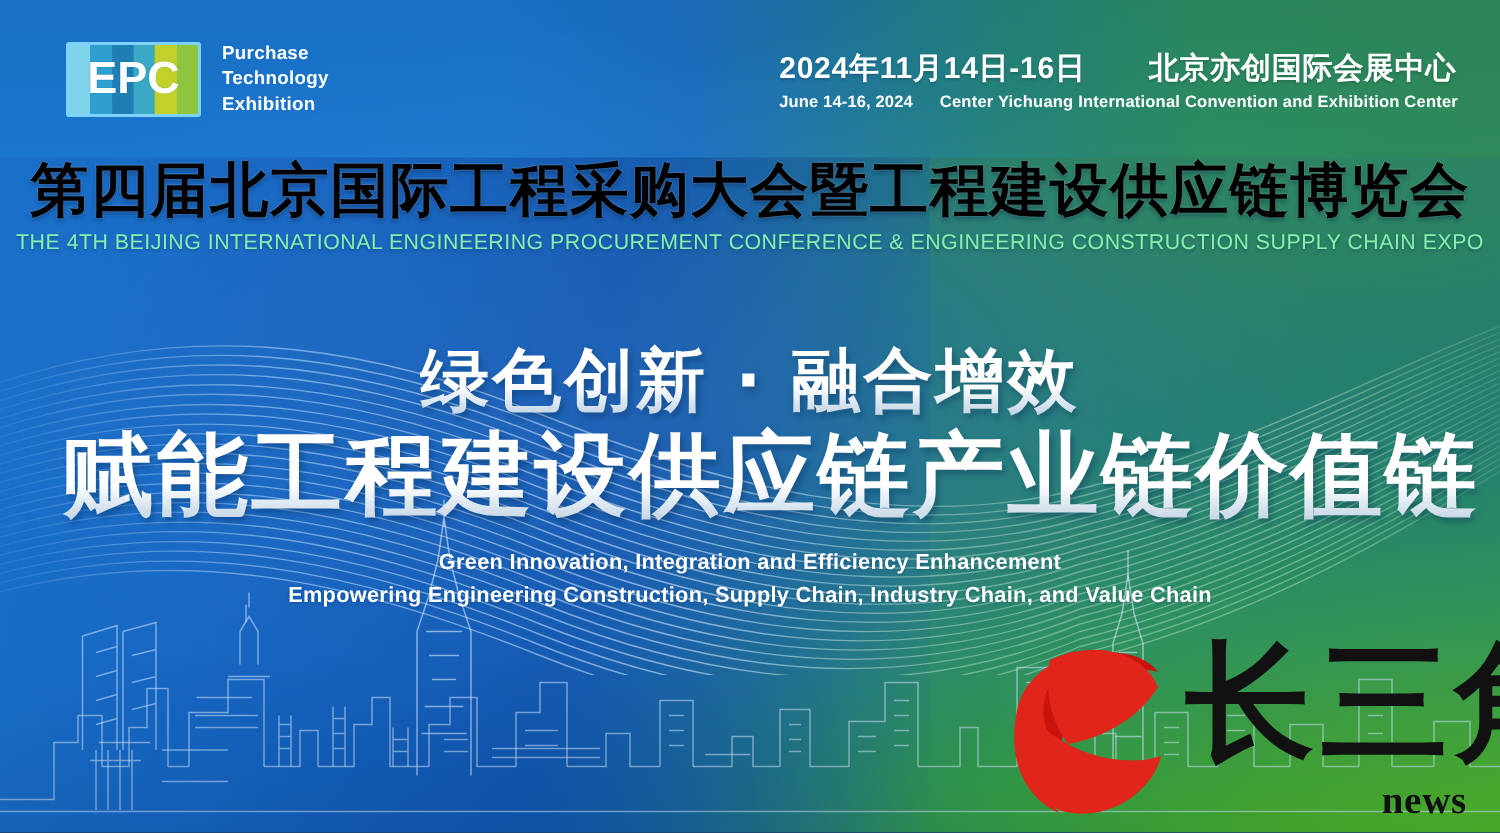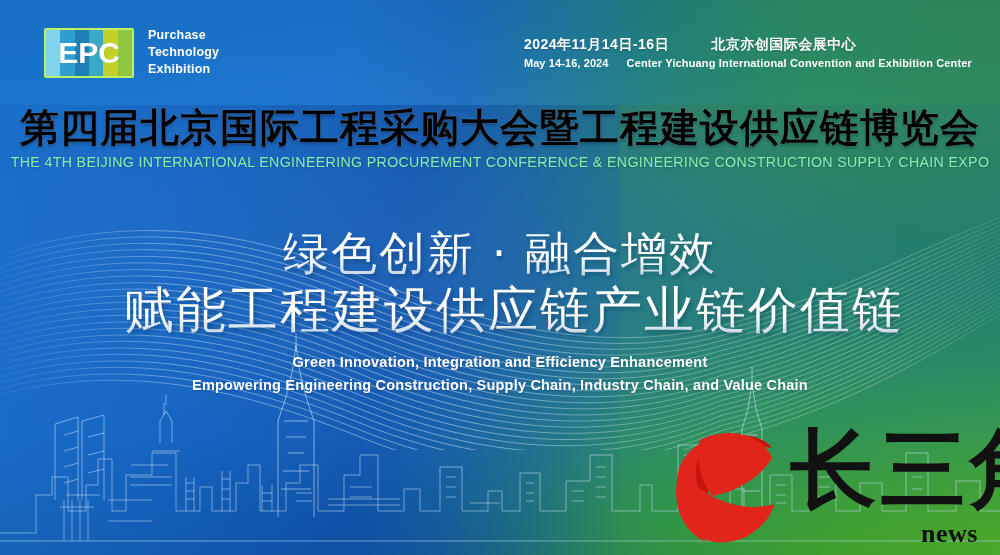--- a/index.html
+++ b/index.html
@@ -49,38 +49,38 @@
 
   
   .header{
     position:absolute; left:0; top:0; width:100%; height:105px;
     display:flex; align-items:center; justify-content:space-between;
     padding:0 22px 0 44px;
   }
   .brand{ display:flex; align-items:center; gap:14px;}
   .epc-mark{
     position:relative; width:90px; height:50px;
-    border:2px solid #bef264; border-radius:2px;
+    border:2px solid #7dd3fc; border-radius:2px;
     display:flex; overflow:hidden;
   }
   .epc-mark .stripe{ flex:1 1 0; height:100%; }
   .epc-mark .epc-letters{
     position:absolute; inset:0;
     display:flex; align-items:center; justify-content:center;
     font-size:30px; font-weight:bold; letter-spacing:0px;
     color:#ffffff;
     text-shadow:0 0 1px rgba(0,0,0,.25);
     font-family:"Liberation Sans","DejaVu Sans",sans-serif;
   }
   .brand-lines{ color:#ffffff; font-size:12.5px; font-weight:bold; line-height:1.38; letter-spacing:.2px;}
 
   .eventinfo{ text-align:left; color:#fff; padding-right:6px;}
   .eventinfo .row1{
     display:flex; align-items:baseline; gap:42px;
-    font-size:14px; font-weight:bold; letter-spacing:.5px;
+    font-size:20px; font-weight:bold; letter-spacing:.5px;
     text-shadow:0 1px 2px rgba(0,0,0,.18);
     white-space:nowrap;
   }
   .eventinfo .row2{
     display:flex; align-items:baseline; gap:18px;
     font-size:11px; font-weight:bold; letter-spacing:.1px;
     margin-top:3px; white-space:nowrap;
   }
   .eventinfo .row2 .en-venue{ letter-spacing:.15px; }
 
@@ -102,30 +102,30 @@
     letter-spacing:.35px; white-space:nowrap;
     text-shadow:0 1px 2px rgba(0,30,70,.3);
   }
 
   
   .slogan{
     position:absolute; left:0; top:226px; width:100%;
     text-align:center;
   }
   .slogan-cn1, .slogan-cn2{
-    font-weight:normal; color:#ffffff; white-space:nowrap;
+    font-weight:bold; color:#ffffff; white-space:nowrap;
     letter-spacing:2px;
     font-family:"DejaVu Sans","Liberation Sans",sans-serif;
     background:linear-gradient(180deg,#ffffff 0%,#ffffff 58%,#dfe9f2 76%,#b8ccdd 100%);
     -webkit-background-clip:text; background-clip:text;
     color:transparent;
     filter:drop-shadow(2px 3px 2px rgba(0,40,80,.35));
   }
   .slogan-cn1{ font-size:46px; line-height:1.18; }
-  .slogan-cn2{ font-size:50px; line-height:1.14; margin-top:2px;padding-left:28px; }
+  .slogan-cn2{ font-size:61px; line-height:1.14; margin-top:2px;padding-left:28px; }
   .slogan-en{
     margin-top:12px;
     color:#ffffff; font-size:14.5px; font-weight:bold; line-height:1.55;
     letter-spacing:.2px; text-shadow:0 1px 2px rgba(0,40,80,.35);
   }
 
   
   .watermark{
     position:absolute; right:8px; bottom:2px;
     width:352px; height:135px;
@@ -277,21 +277,21 @@
         <div>Exhibition</div>
       </div>
     </div>
 
     <div class="eventinfo">
       <div class="row1">
         <span>2024年11月14日-16日</span>
         <span>北京亦创国际会展中心</span>
       </div>
       <div class="row2">
-        <span>May 14-16, 2024</span>
+        <span>June 14-16, 2024</span>
         <span class="en-venue">Center Yichuang International Convention and Exhibition Center</span>
       </div>
     </div>
 
   </div>
 
   <div class="titleblock">
     <div class="title-cn">第四届北京国际工程采购大会暨工程建设供应链博览会</div>
     <div class="title-en">THE 4TH BEIJING INTERNATIONAL ENGINEERING PROCUREMENT CONFERENCE &amp; ENGINEERING CONSTRUCTION SUPPLY CHAIN EXPO</div>
   </div>

